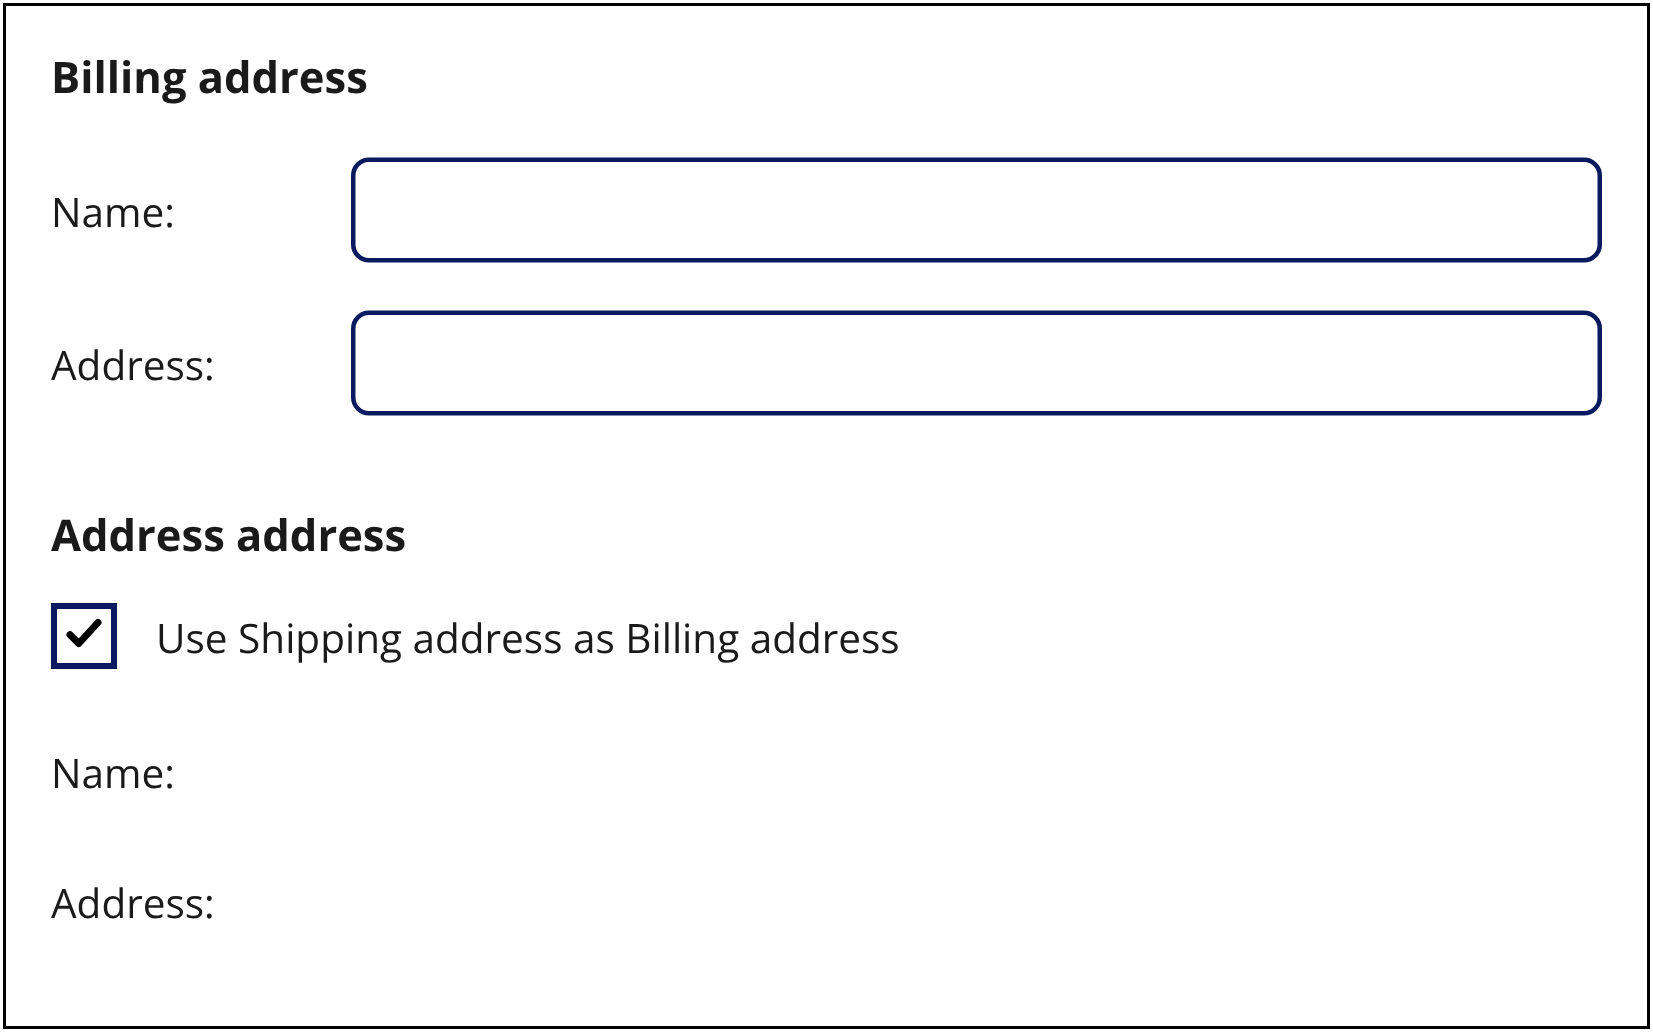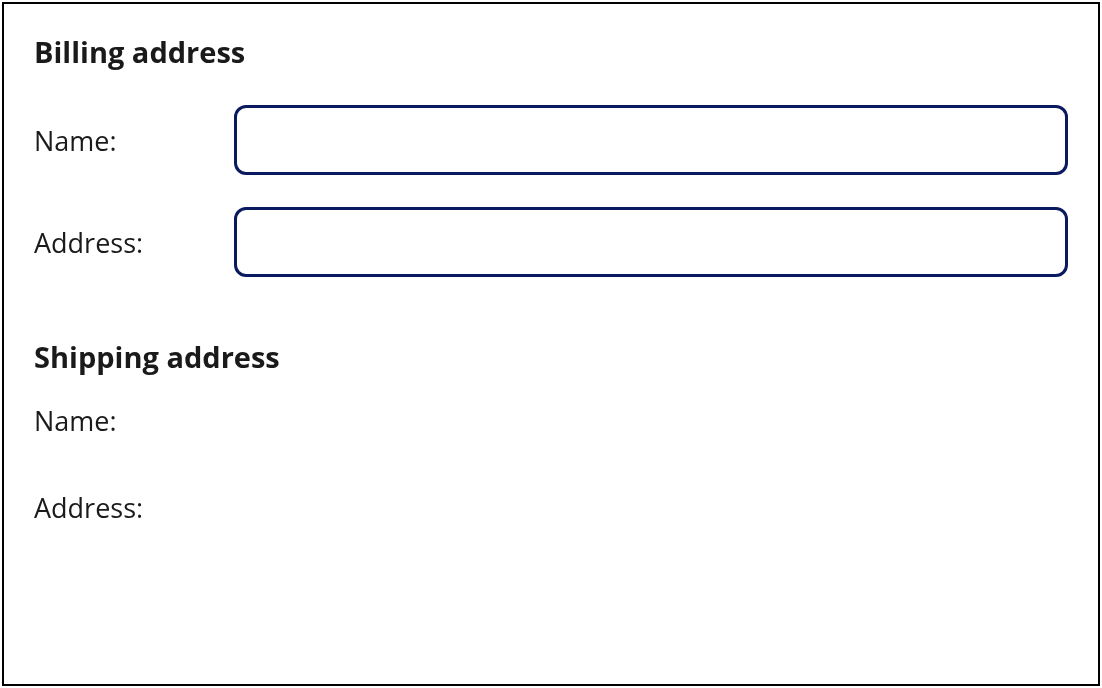--- a/index.html
+++ b/index.html
@@ -96,22 +96,32 @@
   <div class="form-row">
     <label class="form-label">Name:</label>
     <input type="text" class="form-input" value="" style="">
   </div>
 
   <div class="form-row">
     <label class="form-label">Address:</label>
     <input type="text" class="form-input" value="" style="">
   </div>
 
-  <h2 class="section-title billing">Shipping address</h2>
+  <h2 class="section-title billing">Address address</h2>
 
+  <div class="checkbox-row">
+    <div class="checkbox-box">
+      <span>
+        <svg viewBox="0 0 24 24" fill="none" stroke="#000000" stroke-width="4" stroke-linecap="round" stroke-linejoin="round">
+          <polyline points="4 13 9 18 20 6"></polyline>
+        </svg>
+      </span>
+    </div>
+    <span class="checkbox-label">Use Shipping address as Billing address</span>
+  </div>
 
   <div class="plain-label-row">
     <span class="plain-label">Name:</span>
   </div>
 
   <div class="plain-label-row">
     <span class="plain-label">Address:</span>
   </div>
 
 </div>

